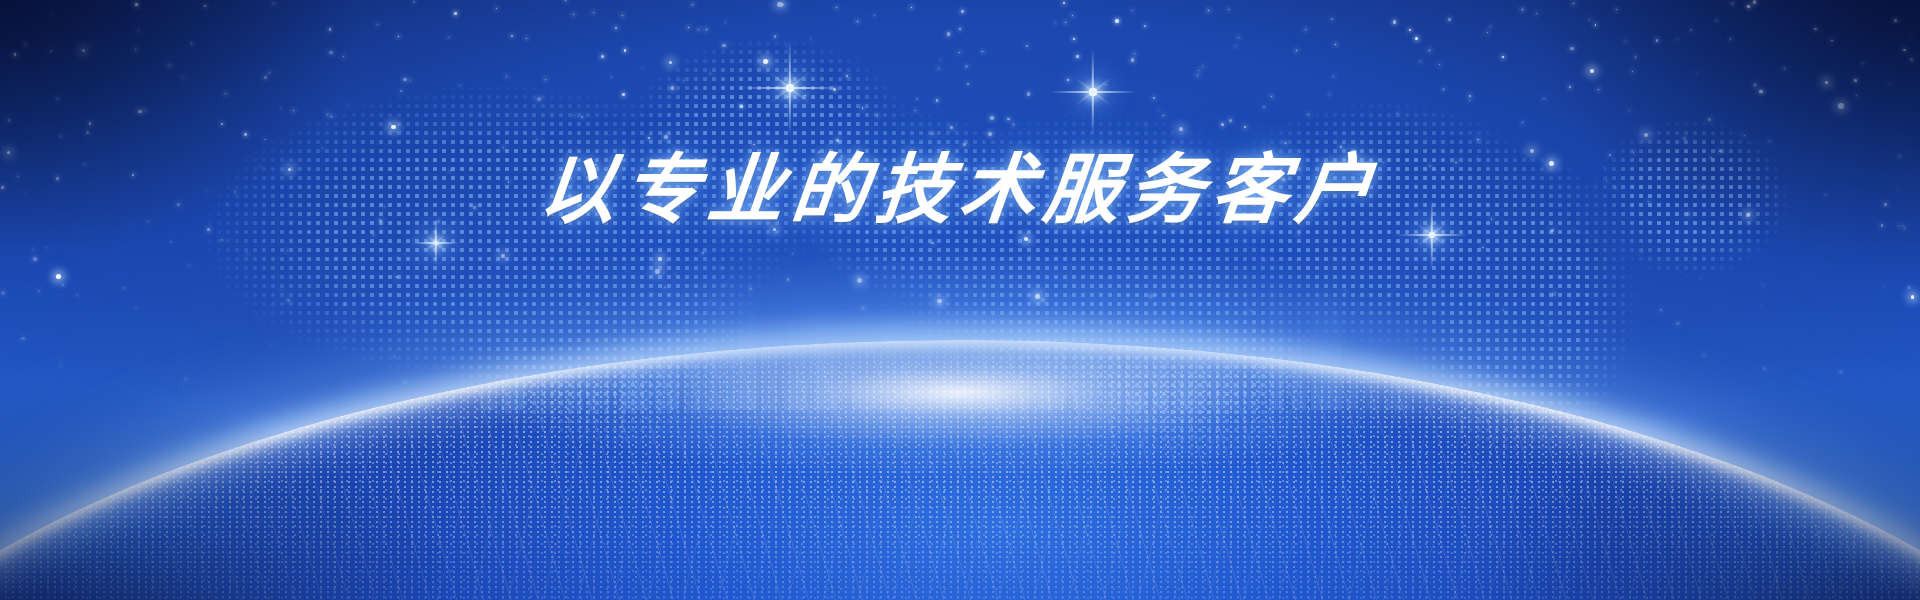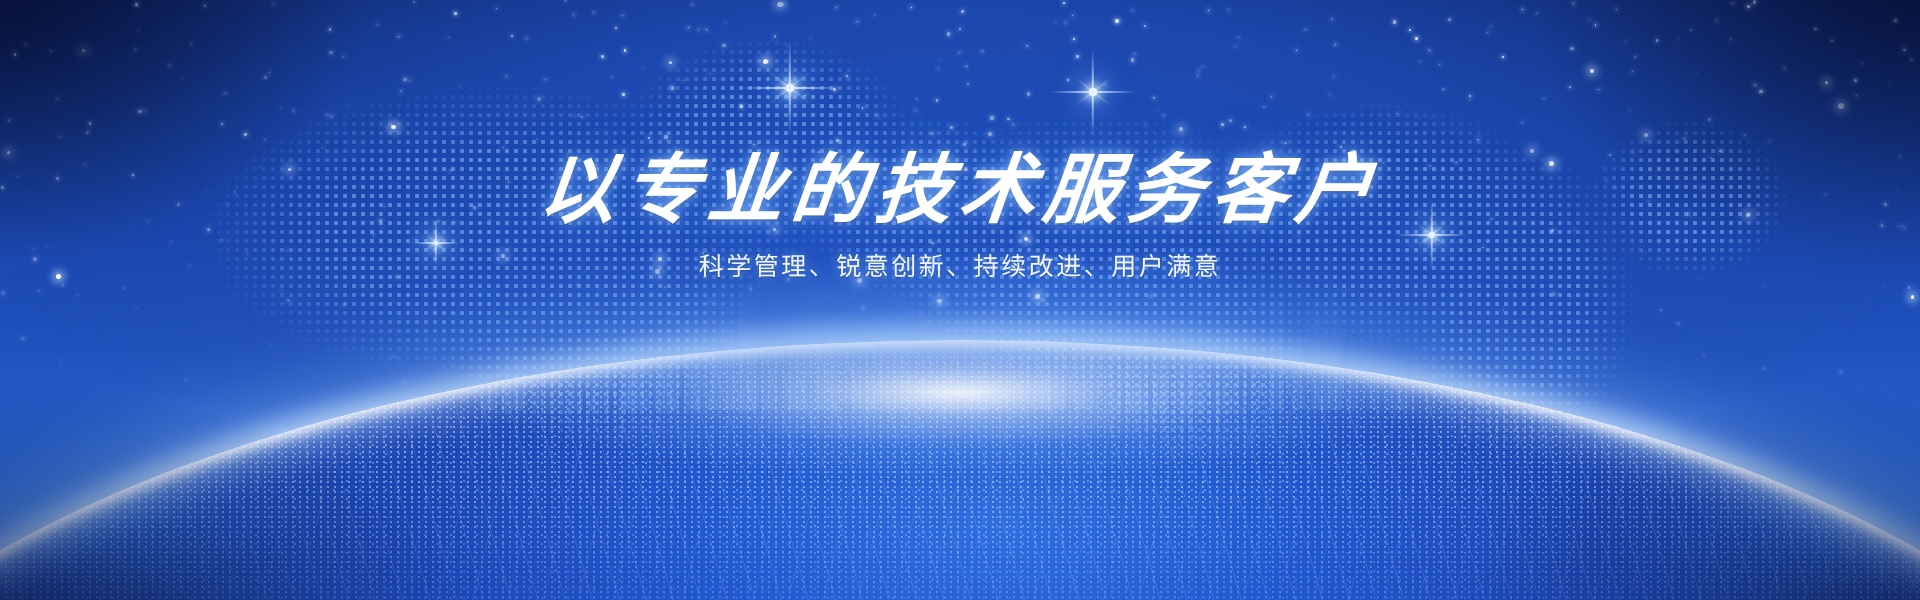--- a/index.html
+++ b/index.html
@@ -735,16 +735,15 @@
         <span class="ray" style="width:24px;margin-left:-12px;margin-top:-0.8px;transform:rotate(142deg);opacity:0.45;"></span>
       </div>
     </div>
 
   <div class="vignette"></div>
 
   <div class="content">
     <div>
       <h1 class="headline">以专业的技术服务客户</h1>
     </div>
-    <div class="subtitle">科学管理、锐意创新、持续改进、用户满意</div>
   </div>
 
 </div>
 
 </body></html>

